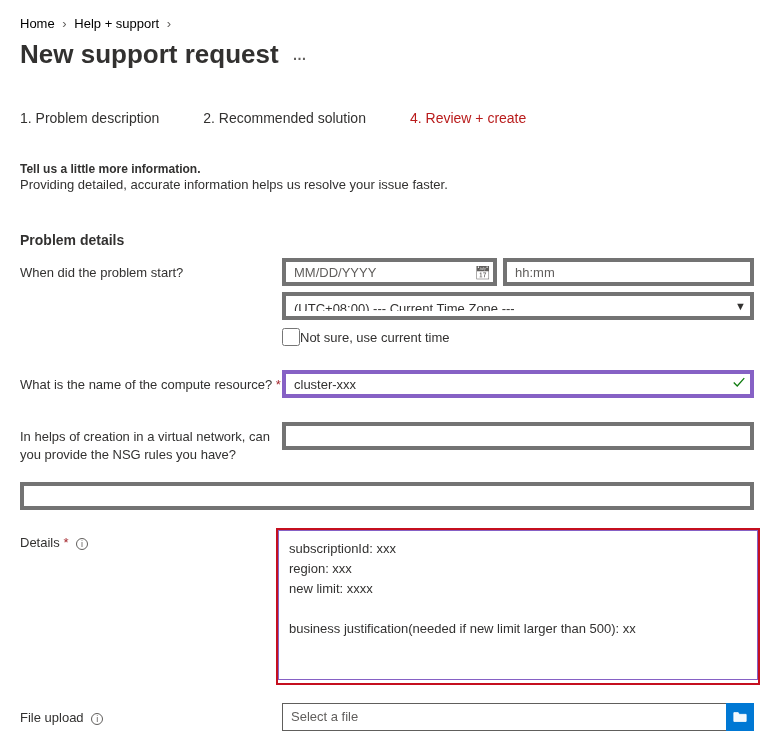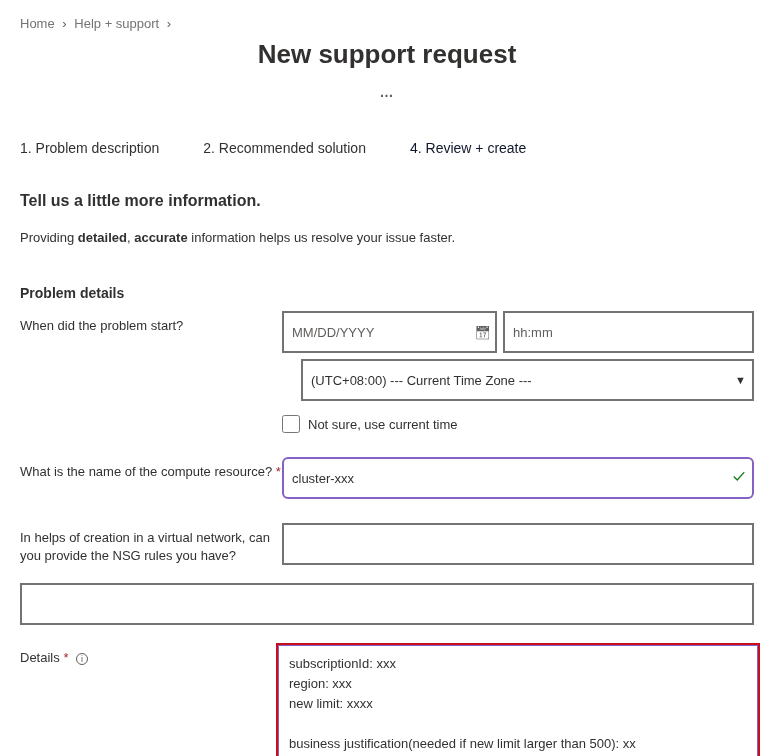--- a/index.html
+++ b/index.html
@@ -9,52 +9,51 @@
     color: #323130;
     margin: 0;
     padding: 16px 20px;
     background: #fff;
     width: 774px;
   }
   .breadcrumb {
     font-size: 13px;
     margin-bottom: 8px;
   }
-  .breadcrumb a { color: #737373; text-decoration: none; cursor: pointer; }
+  .breadcrumb a { color: #000000; text-decoration: none; cursor: pointer; }
   .breadcrumb span.sep { color: #605e5c; padding: 0 4px; display:inline-block; }
   h1 {
     font-size: 26px;
     font-weight: 600;
     margin: 0 0 40px 0;
     display: flex;
     align-items: center;
     gap: 14px;
-    flex-direction: column;
   }
   .more-dots { color: #605e5c; font-size: 14px; letter-spacing: 1px; cursor: pointer; }
   .tabs {
     display: flex;
     gap: 44px;
     margin-bottom: 30px;
     font-size: 14px;
   }
   .tab { color: #323130; cursor: pointer; padding-bottom: 6px; }
   .tab.active { font-weight: 600; border-bottom: 3px solid #0078d4; }
-  .tab.disabled { color: #0f172a; cursor: default; }
+  .tab.disabled { color: #b91c1c; cursor: default; }
   .section-lead {
-    font-size: 16px;
+    font-size: 12px;
     font-weight: 600;
-    margin-bottom: 20px;
+    margin-bottom: 1px;
   }
   .section-desc {
     font-size: 13px;
     color: #323130;
     margin-bottom: 40px;
   }
-  .section-desc b { font-weight: 700; text-align: right; }
+  .section-desc b { font-weight: 400; text-align: right; }
   .section-title {
     font-size: 14px;
     font-weight: 700;
     margin-bottom: 10px;
   }
   .form-row {
     display: flex;
     align-items: flex-start;
     margin-bottom: 10px;
   }
@@ -75,49 +74,49 @@
     align-items: center;
     justify-content: center;
     color: #605e5c;
     margin-left: 4px;
     vertical-align: middle;
   }
   .input-col { flex: 1; }
   .two-inputs { display: flex; gap: 6px; }
   input[type=text], select, textarea {
     width: 100%;
-    border: 2px solid #737373;
+    border: 4px solid #737373;
     padding: 5px 8px;
     font-family: inherit;
     font-size: 13px;
     background: #fff;
     color: #323130;
-    height: 42px;
+    height: 28px;
   }
   input::placeholder, textarea::placeholder { color: #605e5c; }
   select { appearance: none; padding-right: 24px; background-image: none; }
   .select-wrap { position: relative; }
   .select-wrap .chev {
     position: absolute; right: 8px; top: 50%; transform: translateY(-50%);
     pointer-events: none; color: #323130; font-size: 11px;
   }
   .date-wrap { position: relative; flex: 0 0 215px; }
   .date-wrap .cal-icon {
     position: absolute; right: 6px; top: 50%; transform: translateY(-50%);
     color: #605e5c; font-size: 13px; pointer-events: none;
   }
   .time-input { flex: 1; }
   .valid-input-wrap { position: relative; }
-  .valid-input-wrap input { border-color: #8661c5; border-radius: 6px; }
+  .valid-input-wrap input { border-color: #8661c5; }
   .valid-input-wrap .check-icon {
     position: absolute; right: 8px; top: 50%; transform: translateY(-50%);
     color: #107c10;
   }
   .checkbox-row {
-    display: flex; align-items: center; gap: 8px; margin-top: 14px; font-size: 13px;
+    display: flex; align-items: center; margin-top: 8px; font-size: 13px;
   }
   .checkbox-row input[type=checkbox] {
     width: 18px; height: 18px; margin: 0;
   }
   .details-box {
     border: 2px solid #c50f1f;
     margin-left: -6px; margin-right: -6px;
   }
   textarea.details {
     height: 150px;
@@ -134,21 +133,21 @@
     padding: 5px 8px;
     color: #605e5c;
     height: 28px;
   }
   .file-btn {
     width: 28px; height: 28px;
     background: #0078d4;
     display: flex; align-items: center; justify-content: center;
     color: #fff; cursor: pointer;
   }
-  .tz-row { margin-top: 6px; margin-left: 19px; }
+  .tz-row { margin-top: 6px; }
   .gap-after { margin-bottom: 24px; }
   .gap-after2 { margin-bottom: 18px; }
 </style>
 </head>
 <body>
 
 <div class="breadcrumb">
   <a>Home</a>
   <span class="sep">›</span>
   <a>Help + support</a>

